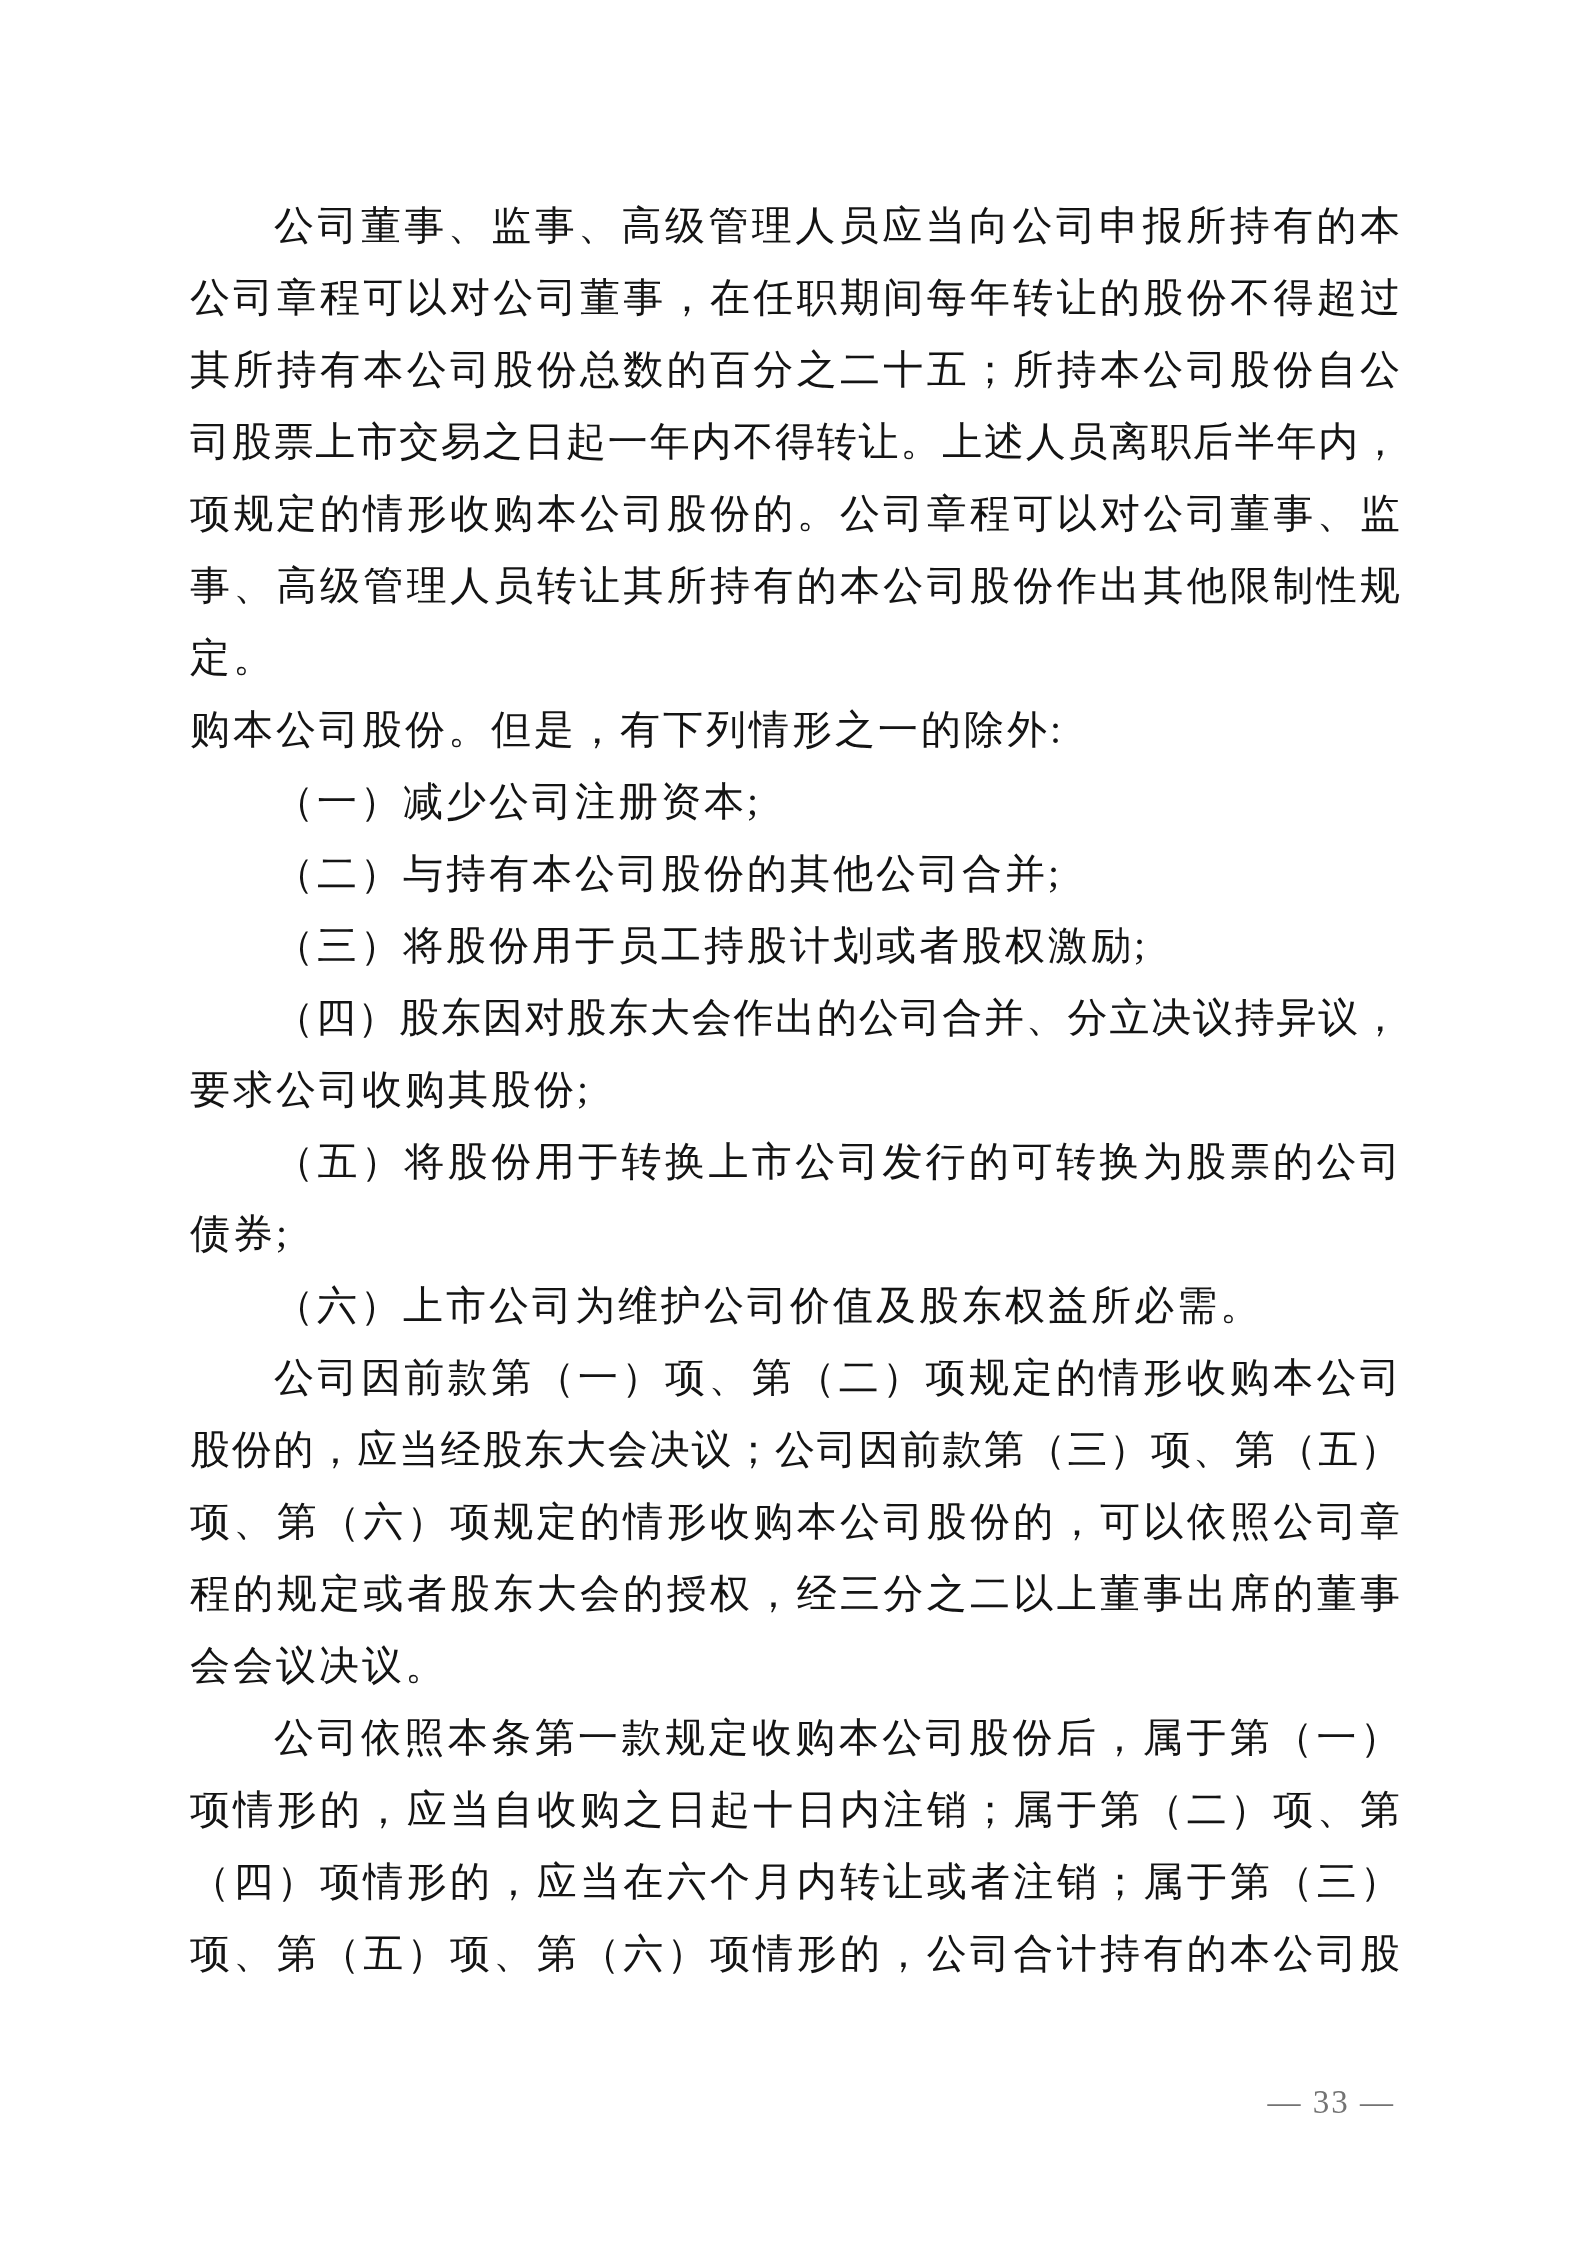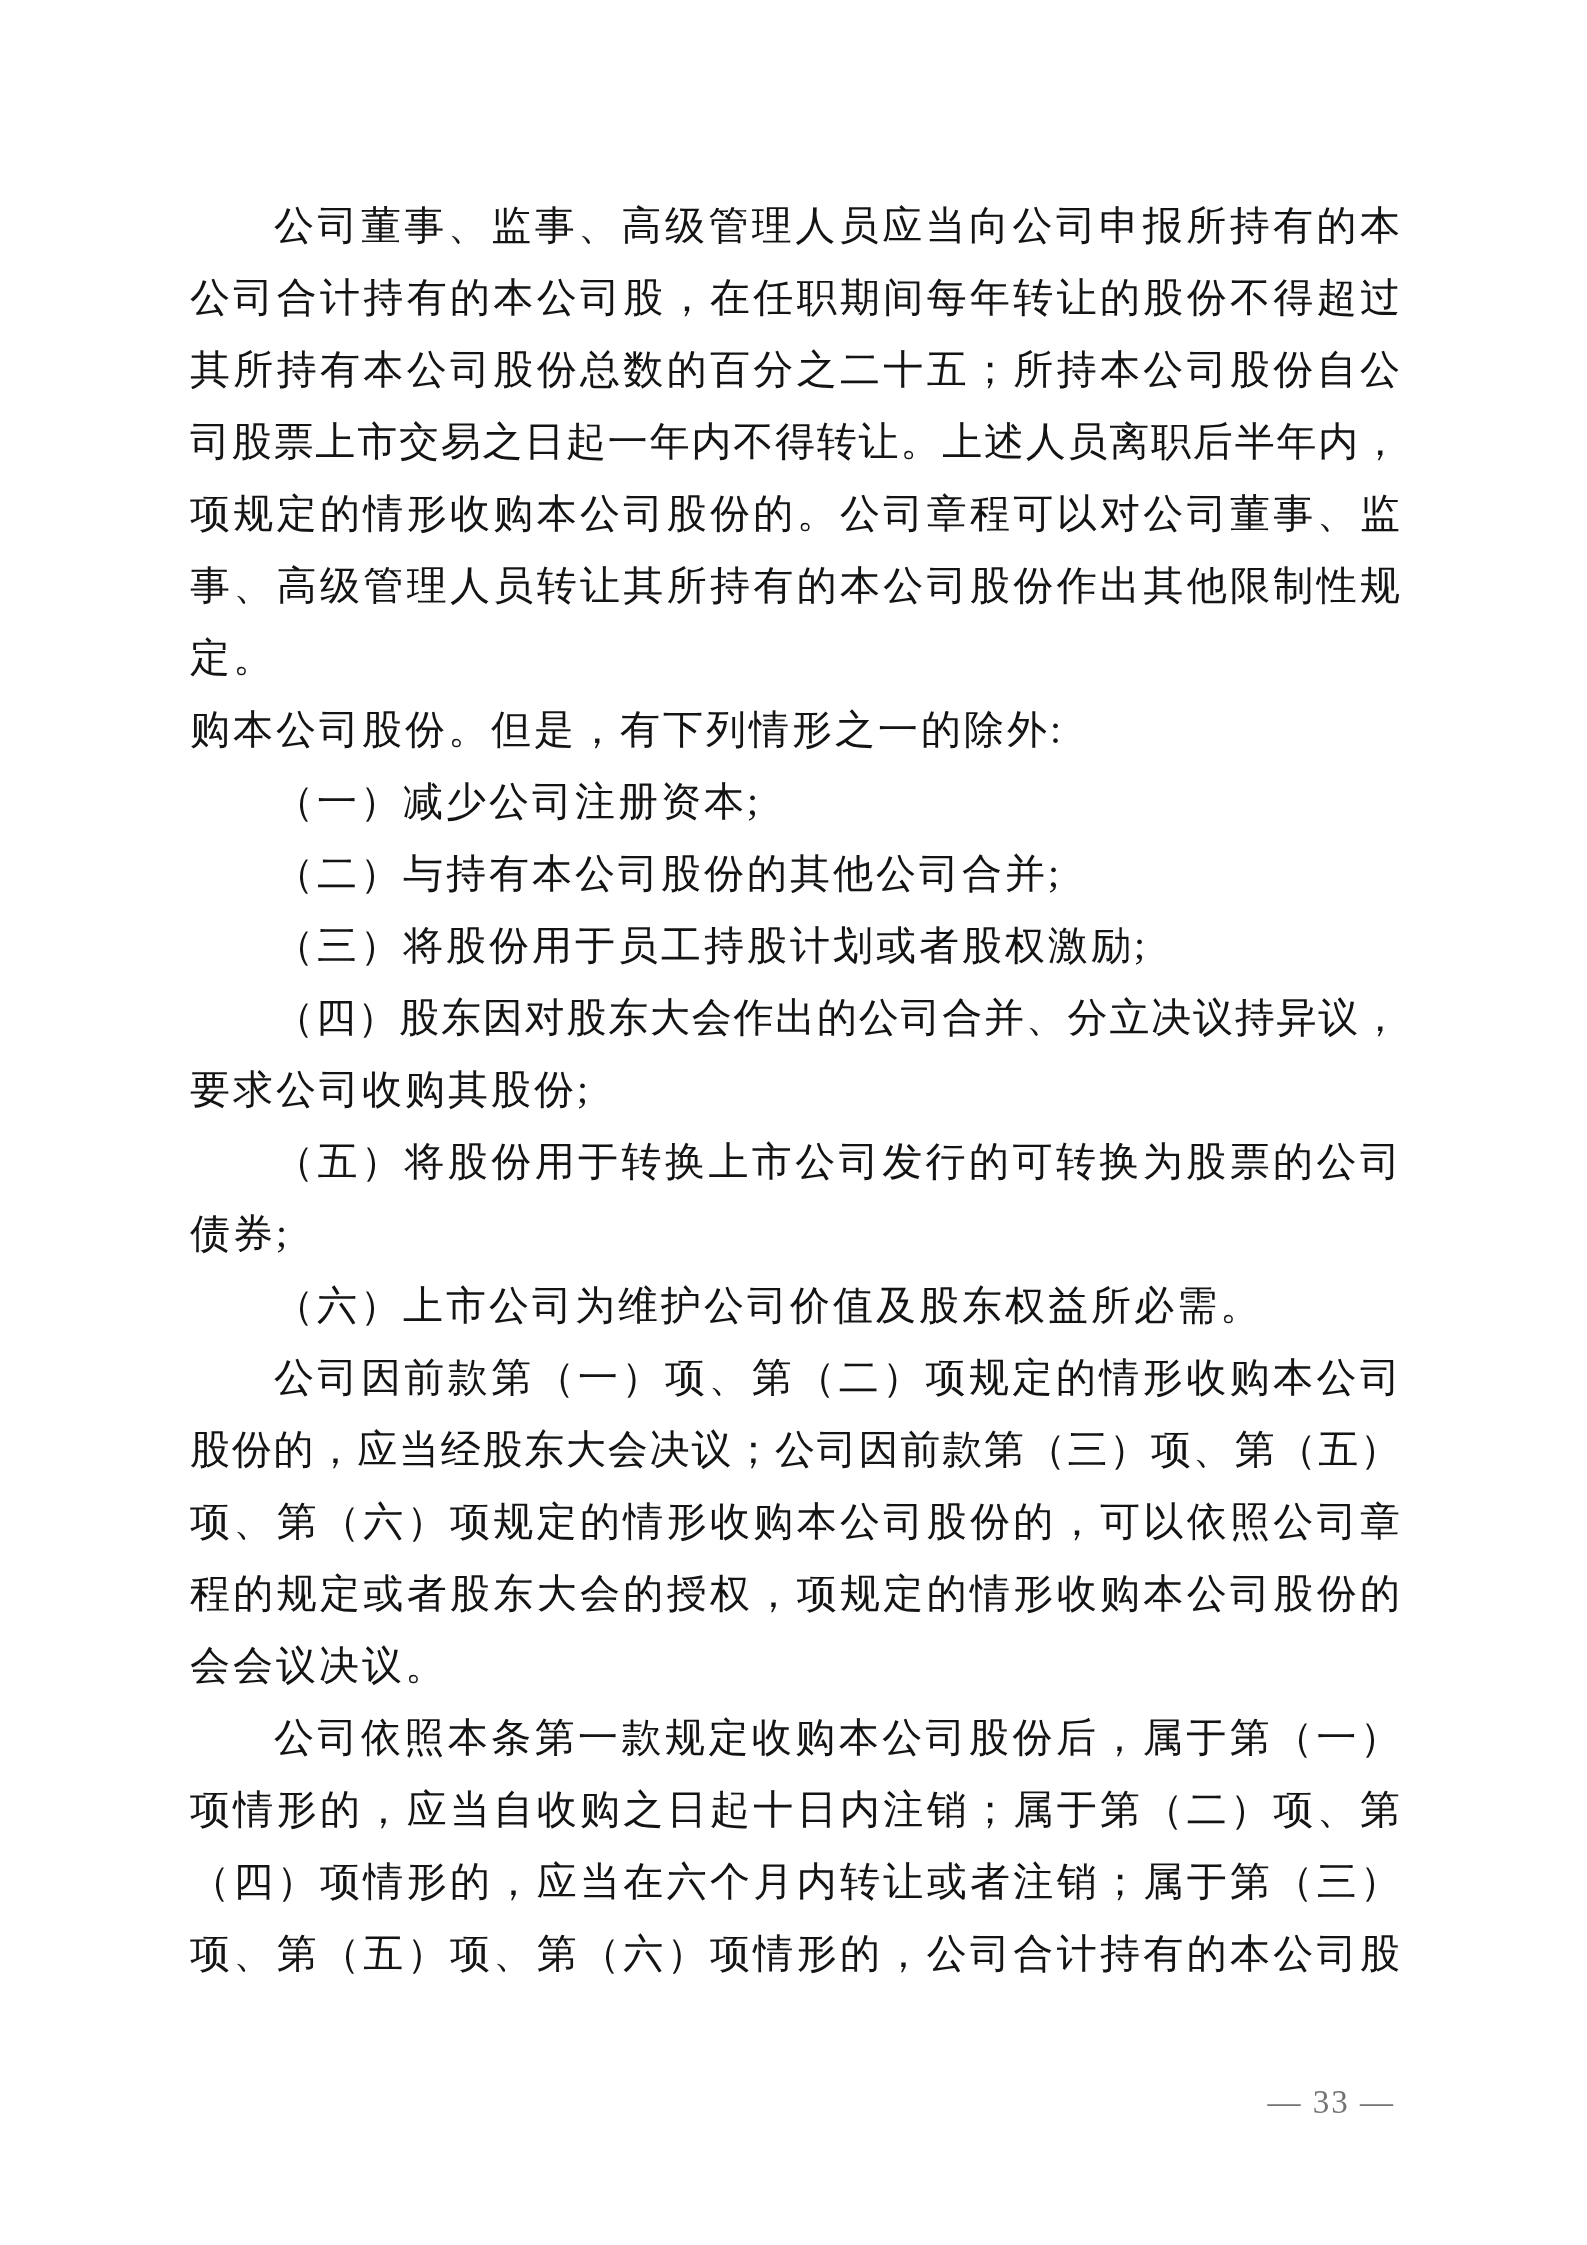--- a/index.html
+++ b/index.html
@@ -54,39 +54,39 @@
     letter-spacing: 2px;
     color: #737373;
   }
 </style>
 </head>
 <body>
 
 <div class="page">
   <div class="textblock">
     <div class="l in">公司董事、监事、高级管理人员应当向公司申报所持有的本</div>
-    <div class="l">公司合计持有的本公司股，在任职期间每年转让的股份不得超过</div>
+    <div class="l">公司章程可以对公司董事，在任职期间每年转让的股份不得超过</div>
     <div class="l">其所持有本公司股份总数的百分之二十五；所持本公司股份自公</div>
     <div class="l">司股票上市交易之日起一年内不得转让。上述人员离职后半年内，</div>
     <div class="l">项规定的情形收购本公司股份的。公司章程可以对公司董事、监</div>
     <div class="l">事、高级管理人员转让其所持有的本公司股份作出其他限制性规</div>
     <div class="l s">定。</div>
     <div class="l s">购本公司股份。但是，有下列情形之一的除外:</div>
     <div class="l s in">（一）减少公司注册资本;</div>
     <div class="l s in">（二）与持有本公司股份的其他公司合并;</div>
     <div class="l s in">（三）将股份用于员工持股计划或者股权激励;</div>
     <div class="l in">（四）股东因对股东大会作出的公司合并、分立决议持异议，</div>
     <div class="l s">要求公司收购其股份;</div>
     <div class="l in">（五）将股份用于转换上市公司发行的可转换为股票的公司</div>
     <div class="l s">债券;</div>
     <div class="l s in">（六）上市公司为维护公司价值及股东权益所必需。</div>
     <div class="l in">公司因前款第（一）项、第（二）项规定的情形收购本公司</div>
     <div class="l">股份的，应当经股东大会决议；公司因前款第（三）项、第（五）</div>
     <div class="l">项、第（六）项规定的情形收购本公司股份的，可以依照公司章</div>
-    <div class="l">程的规定或者股东大会的授权，项规定的情形收购本公司股份的</div>
+    <div class="l">程的规定或者股东大会的授权，经三分之二以上董事出席的董事</div>
     <div class="l s">会会议决议。</div>
     <div class="l in">公司依照本条第一款规定收购本公司股份后，属于第（一）</div>
     <div class="l">项情形的，应当自收购之日起十日内注销；属于第（二）项、第</div>
     <div class="l">（四）项情形的，应当在六个月内转让或者注销；属于第（三）</div>
     <div class="l">项、第（五）项、第（六）项情形的，公司合计持有的本公司股</div>
   </div>
   <div class="pagenum">— 33 —</div>
 </div>
 
 </body></html>

